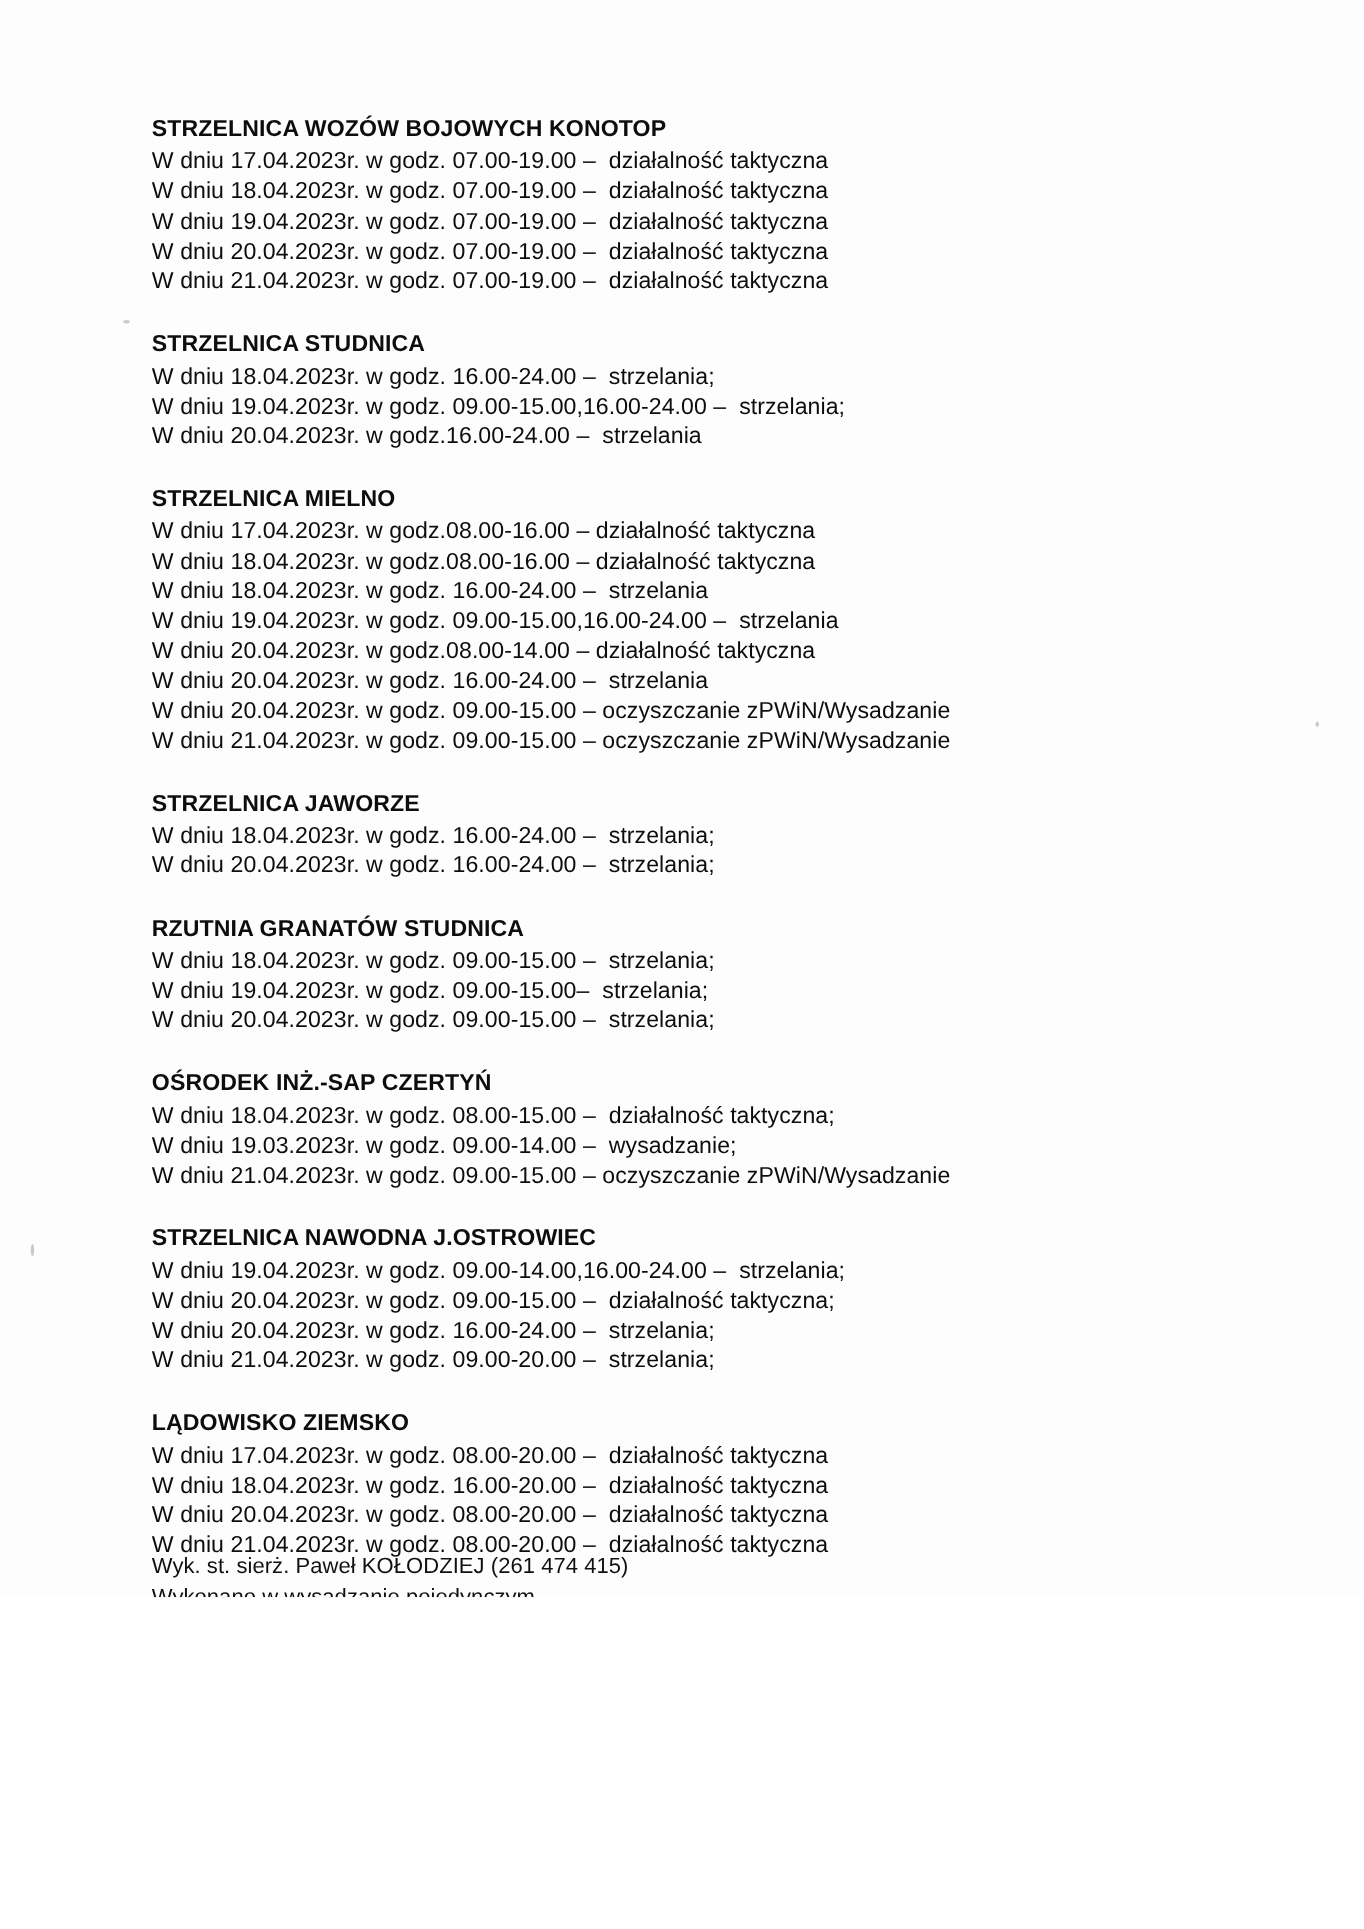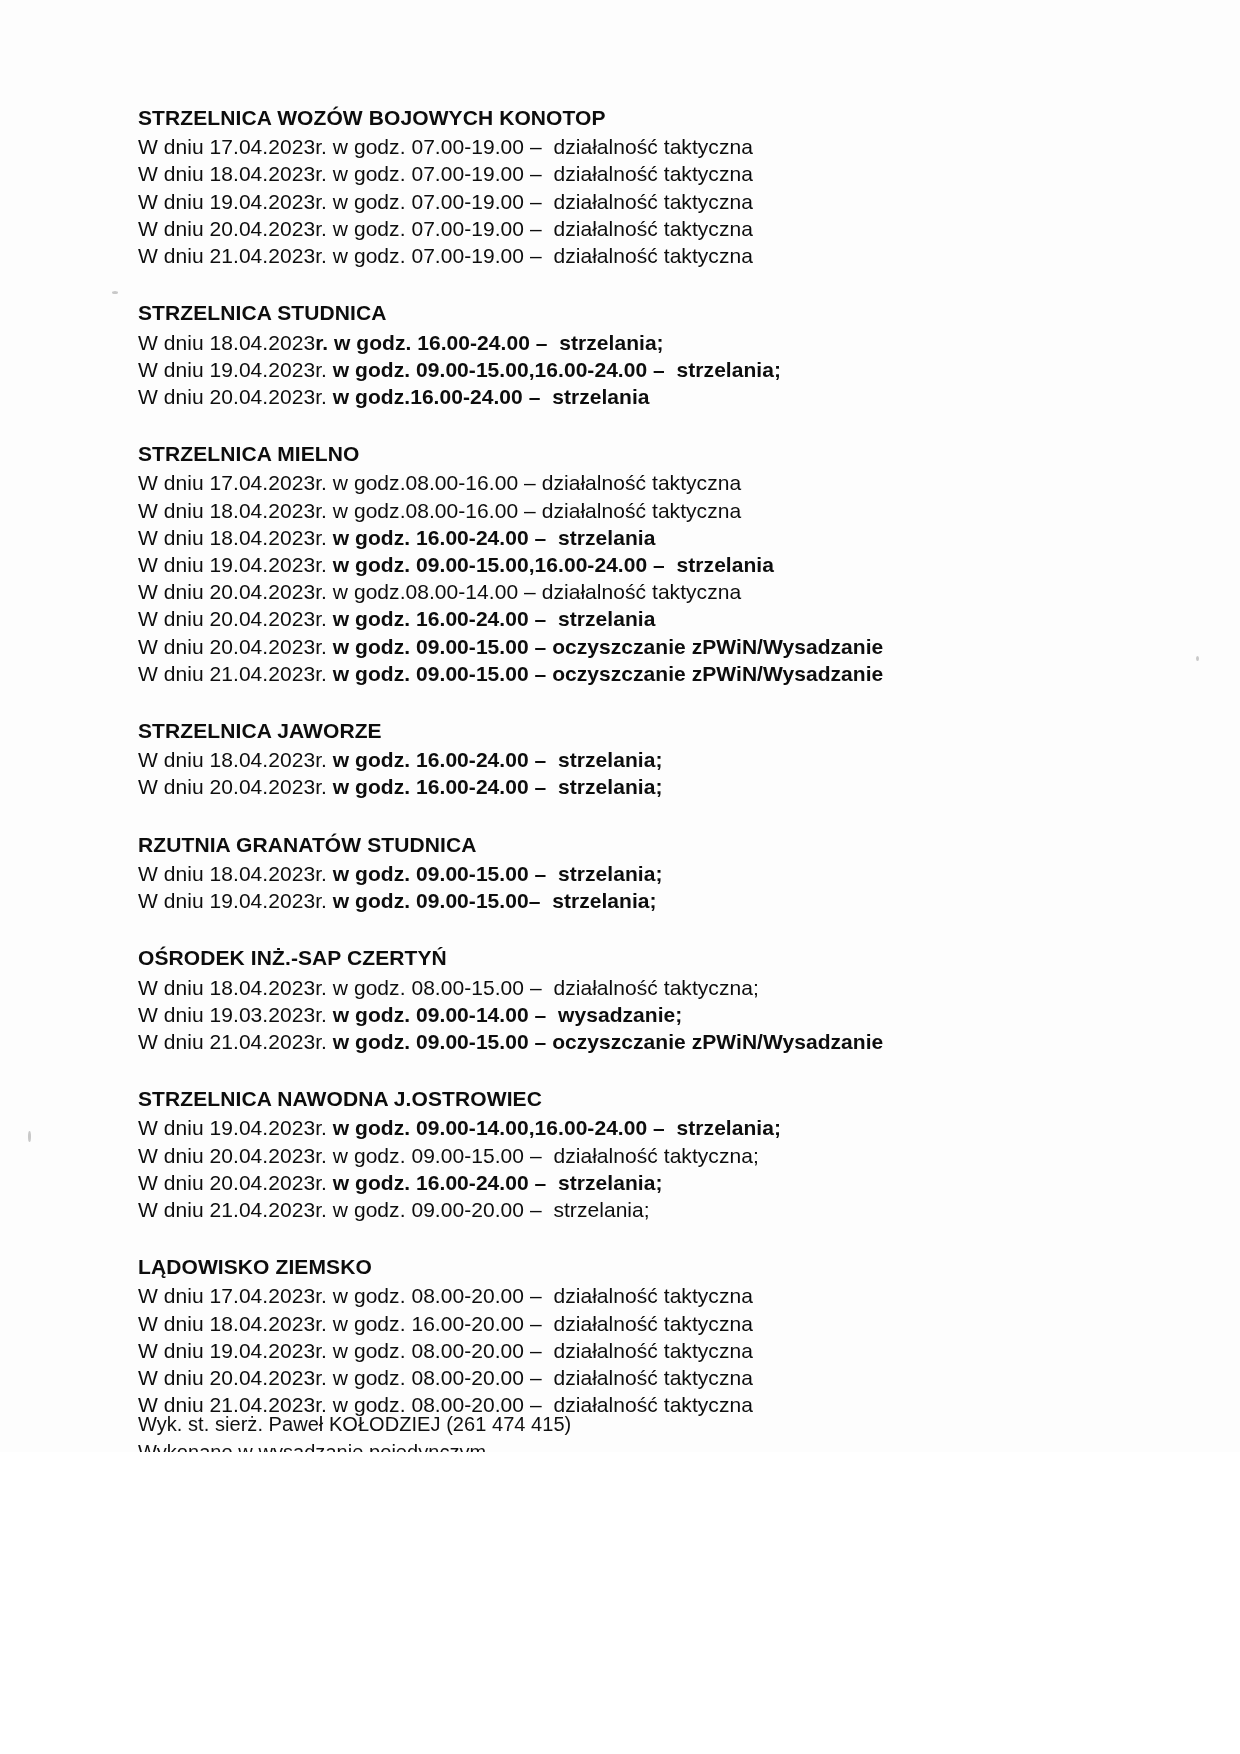--- a/index.html
+++ b/index.html
@@ -36,21 +36,21 @@
     margin-bottom: 2px;
     white-space: pre;
   }
   .entry {
     font-size: 21px;
     line-height: 1.295;
     white-space: pre;
     letter-spacing: 0.05px;
   }
   .entry b {
-    font-weight: bold;
+    font-weight: normal;
     text-align: center;
   }
   .footer {
     position: absolute;
     left: 138px;
     top: 1410px;
     width: 900px;
   }
   .footer-line {
     font-size: 20px;
@@ -105,39 +105,39 @@
       </div>
       <div class="section">
         <div class="section-title">STRZELNICA JAWORZE</div>
         <div class="entry"><span>W dniu 18.04.2023r. </span><b>w godz. 16.00-24.00 –  strzelania;</b></div>
         <div class="entry"><span>W dniu 20.04.2023r. </span><b>w godz. 16.00-24.00 –  strzelania;</b></div>
       </div>
       <div class="section">
         <div class="section-title">RZUTNIA GRANATÓW STUDNICA</div>
         <div class="entry"><span>W dniu 18.04.2023r. </span><b>w godz. 09.00-15.00 –  strzelania;</b></div>
         <div class="entry"><span>W dniu 19.04.2023r. </span><b>w godz. 09.00-15.00–  strzelania;</b></div>
+        <div class="entry"><span>W dniu 20.04.2023r. </span><b>w godz. 09.00-15.00 –  strzelania;</b></div>
       </div>
       <div class="section">
         <div class="section-title">OŚRODEK INŻ.-SAP CZERTYŃ</div>
         <div class="entry"><span>W dniu 18.04.2023r. w godz. 08.00-15.00 –  działalność taktyczna;</span></div>
         <div class="entry"><span>W dniu 19.03.2023r. </span><b>w godz. 09.00-14.00 –  wysadzanie;</b></div>
         <div class="entry"><span>W dniu 21.04.2023r. </span><b>w godz. 09.00-15.00 – oczyszczanie zPWiN/Wysadzanie</b></div>
       </div>
       <div class="section">
         <div class="section-title">STRZELNICA NAWODNA J.OSTROWIEC</div>
         <div class="entry"><span>W dniu 19.04.2023r. </span><b>w godz. 09.00-14.00,16.00-24.00 –  strzelania;</b></div>
         <div class="entry"><span>W dniu 20.04.2023r. w godz. 09.00-15.00 –  działalność taktyczna;</span></div>
         <div class="entry"><span>W dniu 20.04.2023r. </span><b>w godz. 16.00-24.00 –  strzelania;</b></div>
         <div class="entry"><span>W dniu 21.04.2023r. w godz. 09.00-20.00 –  strzelania;</span></div>
       </div>
       <div class="section">
         <div class="section-title">LĄDOWISKO ZIEMSKO</div>
         <div class="entry"><span>W dniu 17.04.2023r. w godz. 08.00-20.00 –  działalność taktyczna</span></div>
         <div class="entry"><span>W dniu 18.04.2023r. w godz. 16.00-20.00 –  działalność taktyczna</span></div>
-        <div class="entry"><span>W dniu 19.04.2023r. w godz. 08.00-20.00 –  działalność taktyczna</span></div>
         <div class="entry"><span>W dniu 20.04.2023r. w godz. 08.00-20.00 –  działalność taktyczna</span></div>
         <div class="entry"><span>W dniu 21.04.2023r. w godz. 08.00-20.00 –  działalność taktyczna</span></div>
       </div>
     </div>
 
   <div class="footer" id="footer-root">
       <div class="footer-line">Wyk. st. sierż. Paweł KOŁODZIEJ (261 474 415)</div>
       <div class="footer-line">Wykonano w wysadzanie pojedynczym</div>
       <div class="footer-line">Dostęp: ppłk Jarosław Chłopik, mjr Henryk Babicki, p. Maciej Kamiński</div>
     </div>

